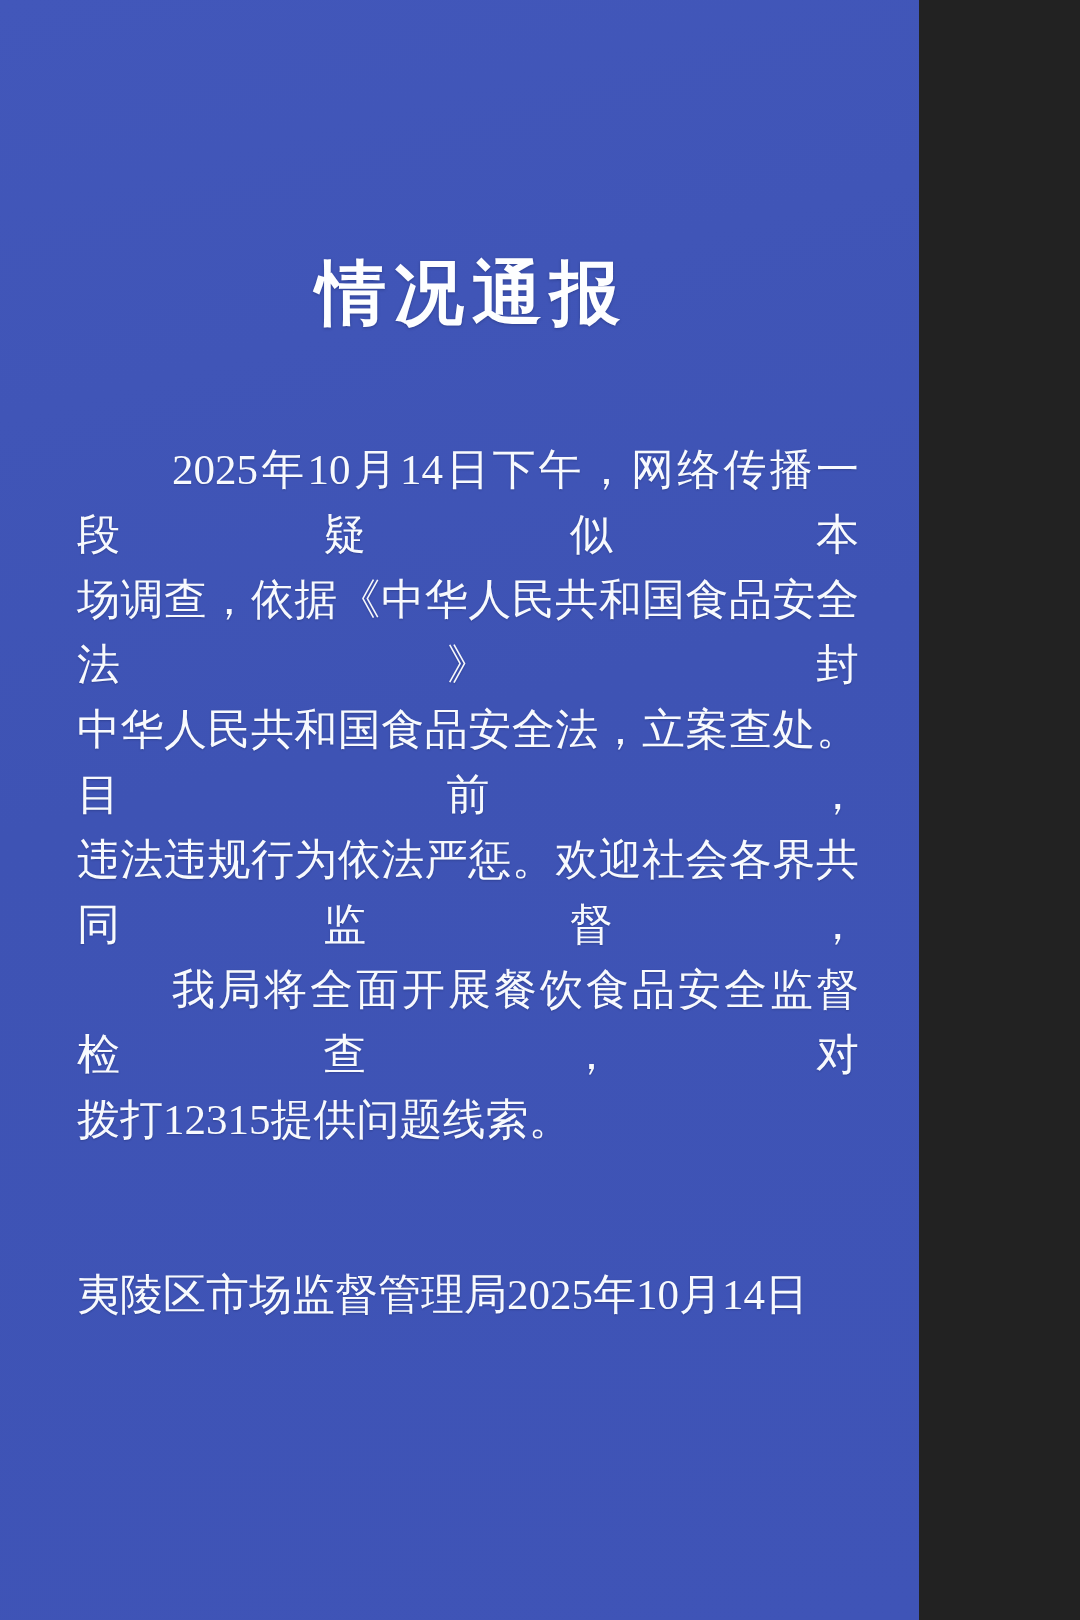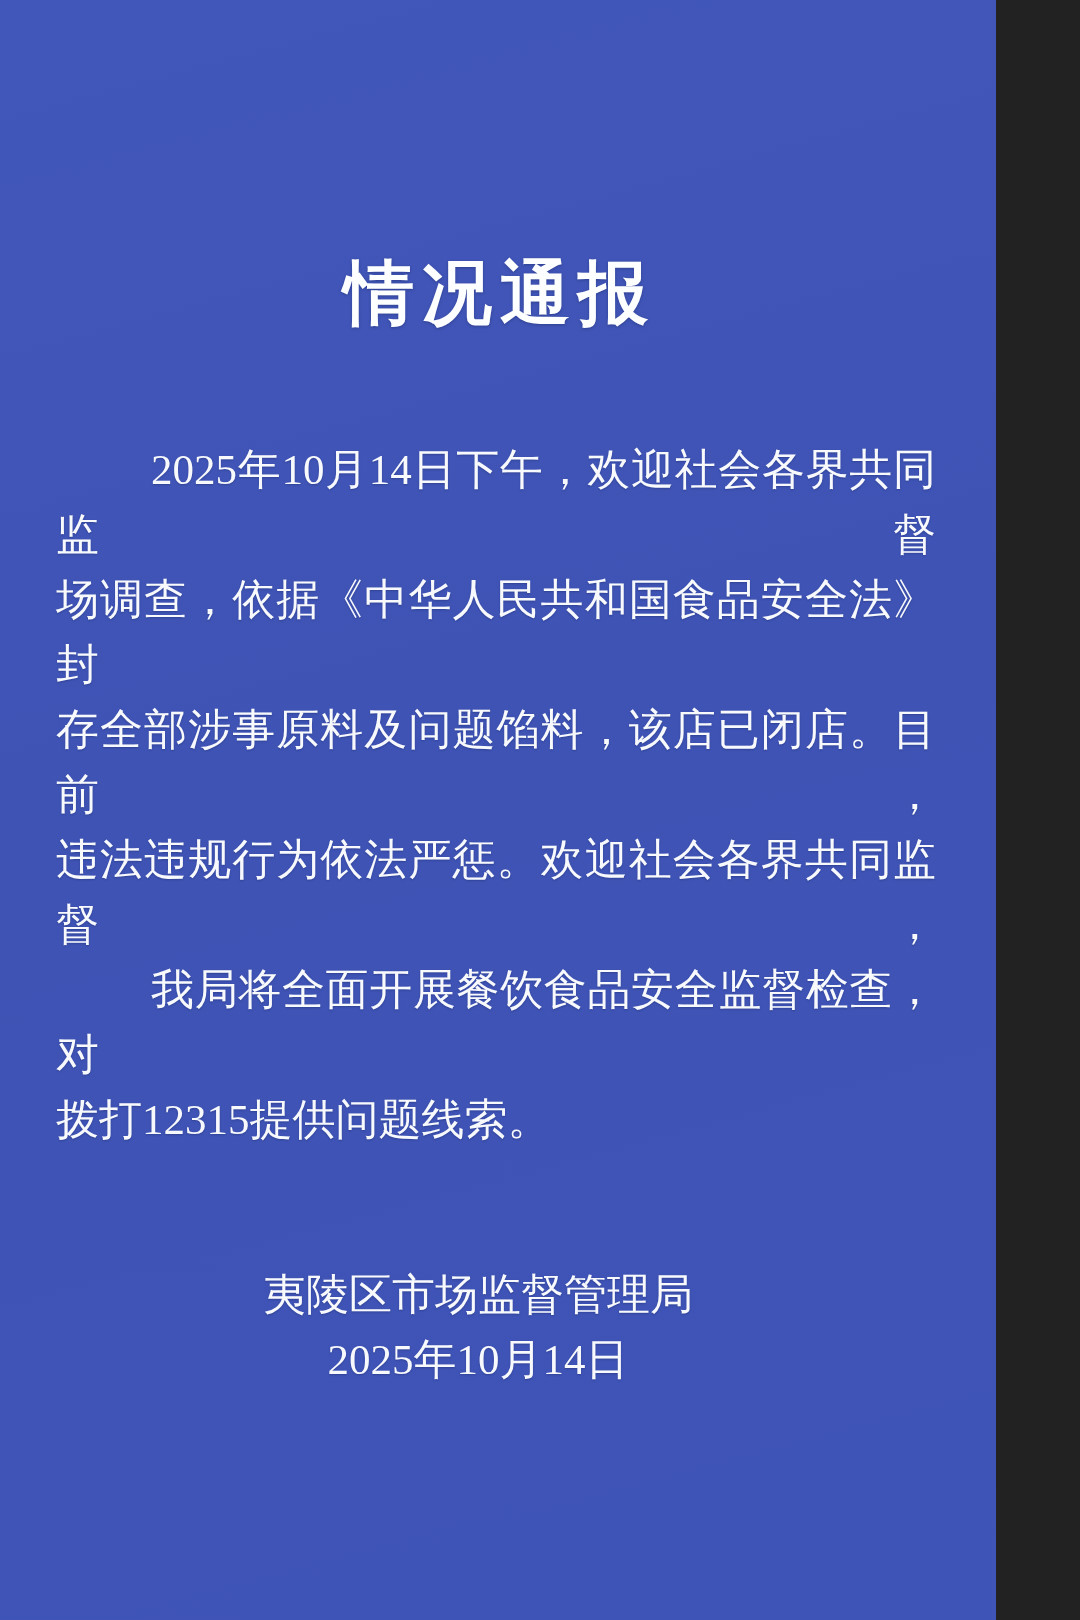--- a/index.html
+++ b/index.html
@@ -2,24 +2,24 @@
 <html><head>
 <meta charset="utf-8">
 <style>
   html, body {
     margin: 0;
     padding: 0;
     background: #222;
   }
   .notice {
     position: relative;
-    width: 996px;
+    width: 919px;
     height: 1620px;
     box-sizing: border-box;
-    padding: 258px 60px 0 56px;
+    padding: 258px 60px 0 77px;
     background: linear-gradient(165deg, #4257ba 0%, #3e53b4 45%, #3f54b7 100%);
     font-family: "Liberation Serif", "DejaVu Serif", serif;
     color: #f7f9fd;
     overflow: hidden;
   }
   .title {
     margin: 0 0 0 8px;
     text-align: center;
     font-size: 70px;
     line-height: 72px;
@@ -46,47 +46,47 @@
   }
   .line.last {
     text-align-last: left;
   }
   .signature {
     margin-top: 110px;
     margin-left: auto;
     margin-right: 243px;
     width: fit-content;
     display: flex;
-    flex-direction: column;
+    flex-direction: row;
     align-items: center;
     text-align: right;
   }
   .sig-line {
     font-size: 43px;
     line-height: 65px;
     white-space: nowrap;
     text-shadow: 0 1px 2px rgba(15, 25, 75, 0.30);
   }
 </style>
 </head>
 <body>
 
 <div class="notice">
 
   <h1 class="title">情况通报</h1>
 
   <div class="body">
 
     <div class="para">
-      <div class="line indent">2025年10月14日下午，欢迎社会各界共同监督</div>
+      <div class="line indent">2025年10月14日下午，网络传播一段疑似本</div>
     </div>
 
     <div class="para">
       <div class="line">场调查，依据《中华人民共和国食品安全法》封</div>
-      <div class="line">存全部涉事原料及问题馅料，该店已闭店。目前，</div>
+      <div class="line">中华人民共和国食品安全法，立案查处。目前，</div>
     </div>
 
     <div class="para">
       <div class="line">违法违规行为依法严惩。欢迎社会各界共同监督，</div>
       <div class="line indent">我局将全面开展餐饮食品安全监督检查，对</div>
       <div class="line last">拨打12315提供问题线索。</div>
     </div>
 
   </div>
 

